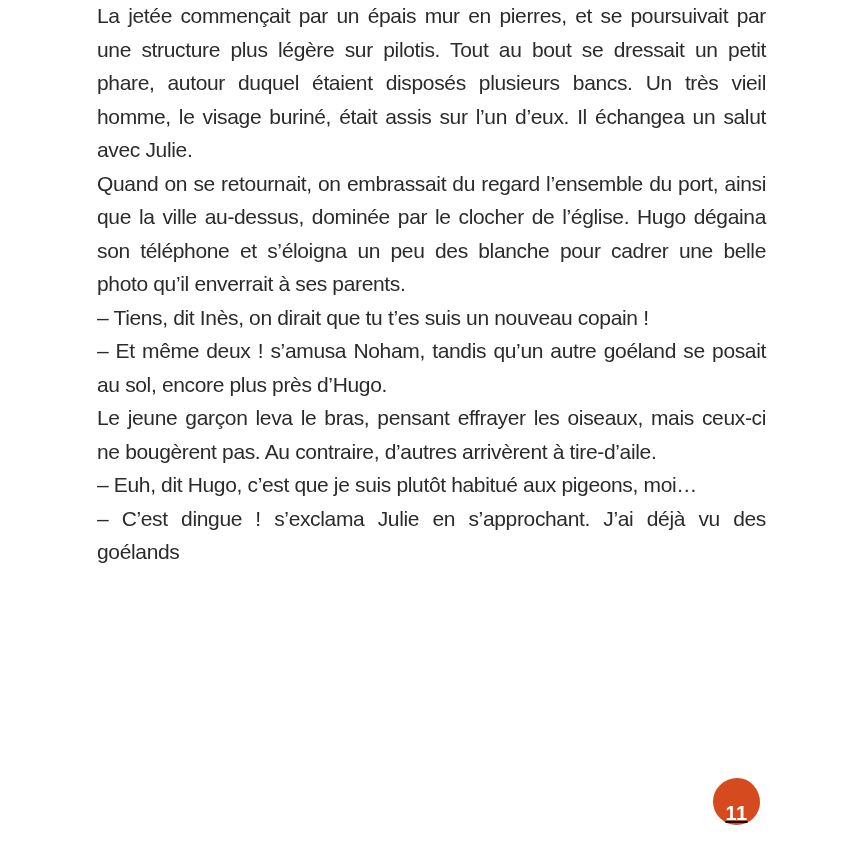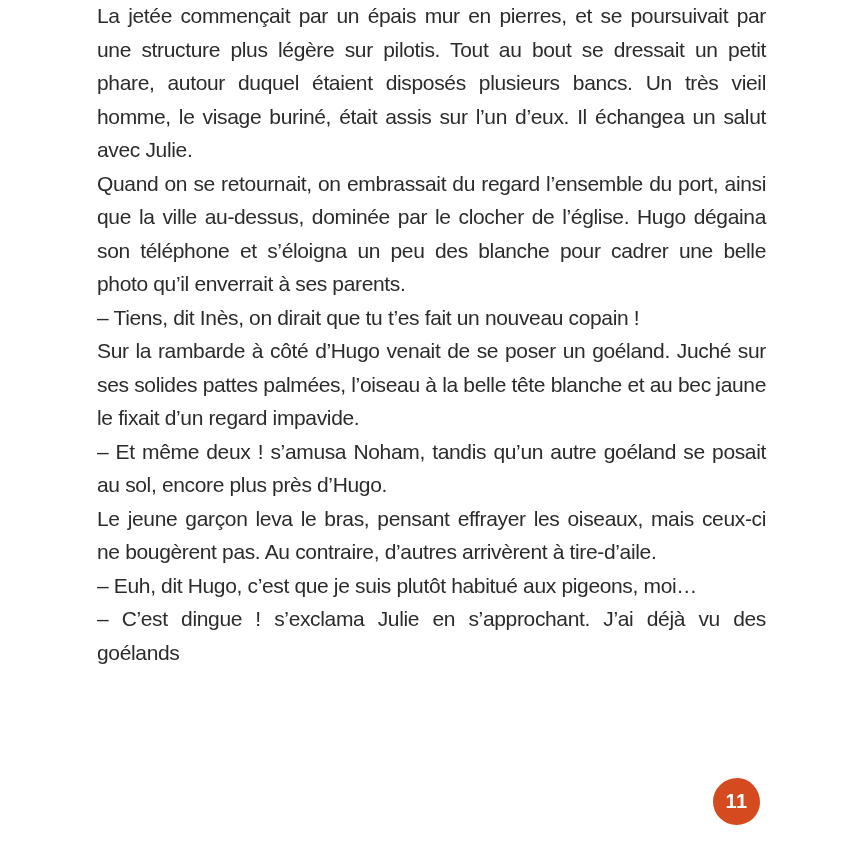--- a/index.html
+++ b/index.html
@@ -33,40 +33,40 @@
   }
   .page-number-badge {
     position: absolute;
     left: 713px;
     top: 778px;
     width: 47px;
     height: 47px;
     background: #d54a1e;
     border-radius: 52% 48% 50% 50% / 50% 52% 48% 50%;
     display: flex;
-    align-items: center;
+    align-items: flex-end;
     justify-content: center;
+    text-decoration: underline;
   }
   .page-number-badge span {
     color: #ffffff;
     font-size: 20px;
     font-weight: bold;
     letter-spacing: 0.5px;
     font-family: "Liberation Sans", sans-serif;
   }
 </style>
 </head>
 <body>
 
 <div class="page" style="background: rgb(255, 255, 255);">
   <div class="text-block" style="color: rgb(43, 43, 43);">
       <p class="para">La jetée commençait par un épais mur en pierres, et se poursuivait par une structure plus légère sur pilotis. Tout au bout se dressait un petit phare, autour duquel étaient disposés plusieurs bancs. Un très vieil homme, le visage buriné, était assis sur l’un d’eux. Il échangea un salut avec Julie.</p>
       <p class="para">Quand on se retournait, on embrassait du regard l’ensemble du port, ainsi que la ville au-dessus, dominée par le clocher de l’église. Hugo dégaina son téléphone et s’éloigna un peu des blanche pour cadrer une belle photo qu’il enverrait à ses parents.</p>
-      <p class="para">– Tiens, dit Inès, on dirait que tu t’es fait un nouveau copain !</p>
-      <p class="para">Sur la rambarde à côté d’Hugo venait de se poser un goéland. Juché sur ses solides pattes palmées, l’oiseau à la belle tête blanche et au bec jaune le fixait d’un regard impavide.</p>
+      <p class="para">– Tiens, dit Inès, on dirait que tu t’es suis un nouveau copain !</p>
       <p class="para">– Et même deux ! s’amusa Noham, tandis qu’un autre goéland se posait au sol, encore plus près d’Hugo.</p>
       <p class="para">Le jeune garçon leva le bras, pensant effrayer les oiseaux, mais ceux-ci ne bougèrent pas. Au contraire, d’autres arrivèrent à tire-d’aile.</p>
       <p class="para">– Euh, dit Hugo, c’est que je suis plutôt habitué aux pigeons, moi…</p>
       <p class="para">– C’est dingue ! s’exclama Julie en s’approchant. J’ai déjà vu des goélands</p>
     </div>
 
   <div class="page-number-badge" style="background: rgb(213, 74, 30);">
     <span>11</span>
   </div>
 </div>

